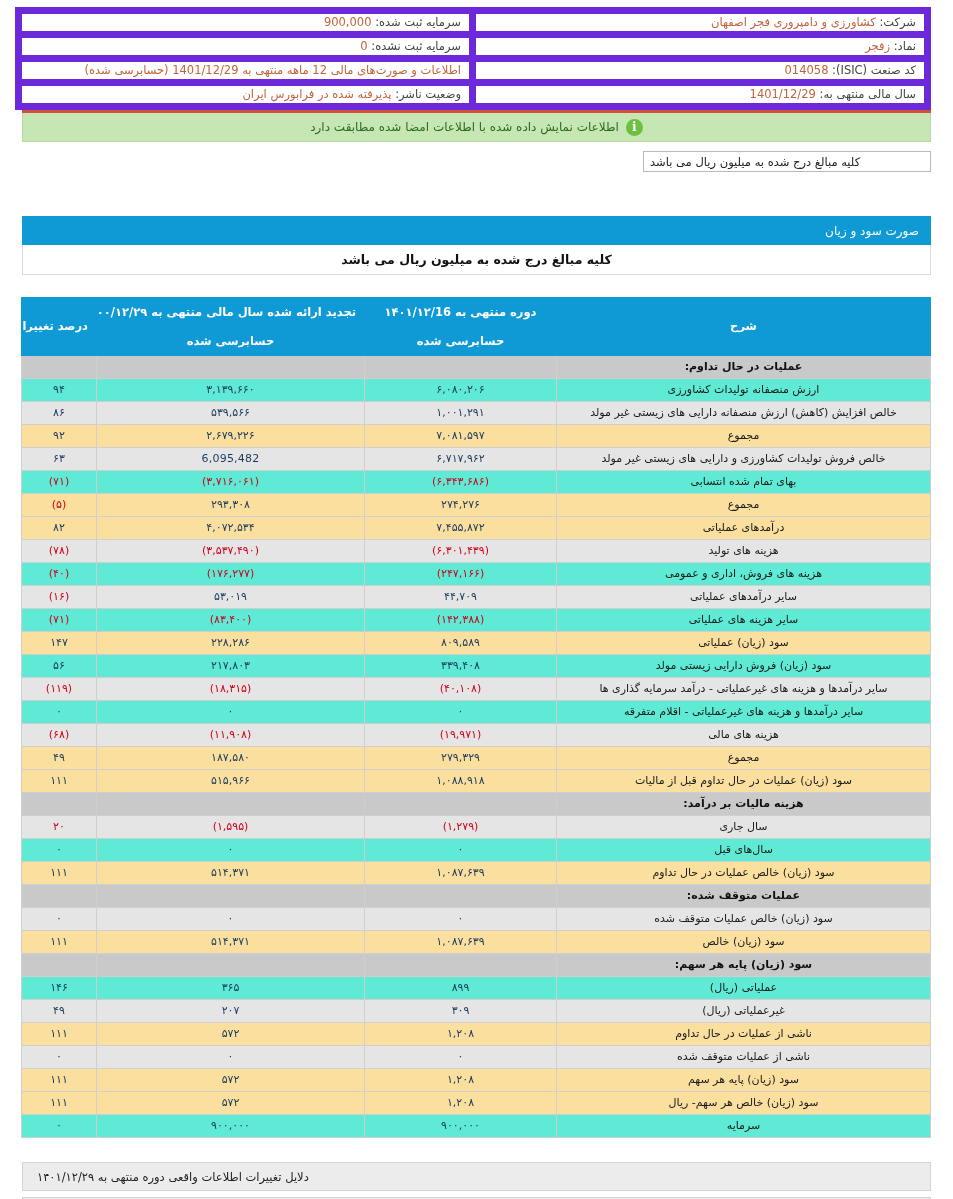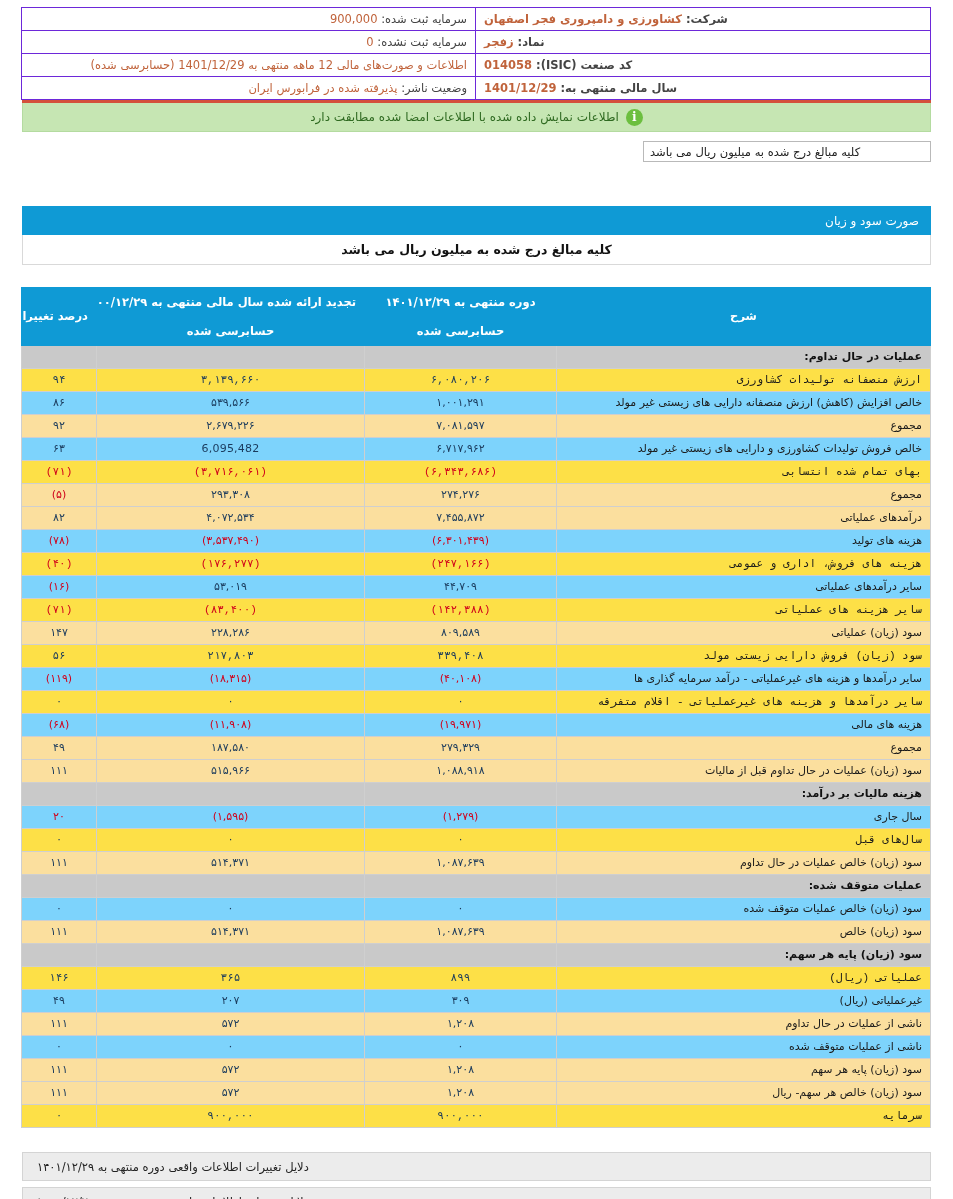--- a/index.html
+++ b/index.html
@@ -32,30 +32,30 @@
   }
 
   
   .infowrap { padding: 7px 22px 0 22px; position: relative; z-index: 10; }
   table.info {
     width: 909px;
     border-collapse: collapse;
     table-layout: fixed;
   }
   table.info td {
-    border: 1px solid #6d28d9;
+    border: 7px solid #6d28d9;
     height: 23px;
     padding: 1px 8px 2px 8px;
     font-size: 11.5px;
     color: #333;
     vertical-align: middle;
     white-space: nowrap;
     overflow: hidden;
   }
-  td.cellR { width: 455px; text-align: left; font-weight: bold; }
+  td.cellR { width: 455px; text-align: right; }
   td.cellL { width: 454px; text-align: right; }
   .lbl { color: #444; }
   .val { color: #c0633b; }
   .val2 { color: #c0633b; }
   .red-rule {
     width: 909px; height: 3px; background: #d4503b; margin: 0 auto;
   }
   
   .notice {
     width: 909px;
@@ -137,33 +137,33 @@
   }
   thead th.th-desc { text-align: center; }
   thead th.th-sub { height: 27px; font-weight: normal; font-size: 11px; margin-top: 36px; }
 
   
   col.c-desc { width: 374px; }
   col.c-cur  { width: 192px; }
   col.c-prev { width: 268px; }
   col.c-pct  { width: 75px; }
 
-  td.desc { text-align: right; color: #1a1a1a; }
+  td.desc { text-align: center; color: #1a1a1a; }
   td.num  { text-align: center; color: #1a3a5c; letter-spacing: 0.2px; }
   td.pct  { text-align: center; color: #1a3a5c; }
   td.neg, td.pct.neg { color: #d0021b; }
 
   tr.h-row td {
     background: #c9c9c9 !important;
     font-weight: bold;
     color: #111;
     height: 23px;
   }
-  tr.blue td   { background: #fde047; font-family: Liberation Mono, monospace; }
-  tr.gray td   { background: #7dd3fc; }
+  tr.blue td   { background: #5eead4; }
+  tr.gray td   { background: #e5e5e5; }
   tr.gold td   { background: #fbdf9e; }
   tr.fin-row td { height: 23px; }
 
   
   .footwrap { padding: 0 22px; margin-top: 24px; position: relative; z-index: 10; }
   .foot-row {
     width: 909px; height: 29px;
     border: 1px solid #d4d4d4;
     background: #ececec;
     font-size: 11.5px; color: #222;
@@ -245,21 +245,21 @@
     <table class="fin">
       <colgroup>
         <col class="c-desc">
           <col class="c-cur">
           <col class="c-prev">
           <col class="c-pct">
       </colgroup>
       <thead>
         <tr>
           <th class="th-desc" rowspan="2">شرح</th>
-          <th>دوره منتهی به ۱۴۰۱/۱۲/۲۹</th>
+          <th>دوره منتهی به ۱۴۰۱/۱۲/16</th>
           <th>تجدید ارائه شده سال مالی منتهی به ۱۴۰۰/۱۲/۲۹</th>
           <th class="th-desc" rowspan="2">درصد تغییرات</th>
         </tr>
         <tr>
           <th class="th-sub">حسابرسی شده</th>
           <th class="th-sub">حسابرسی شده</th>
         </tr>
       </thead>
       <tbody id="fin-body">
           <tr class="h-row">

